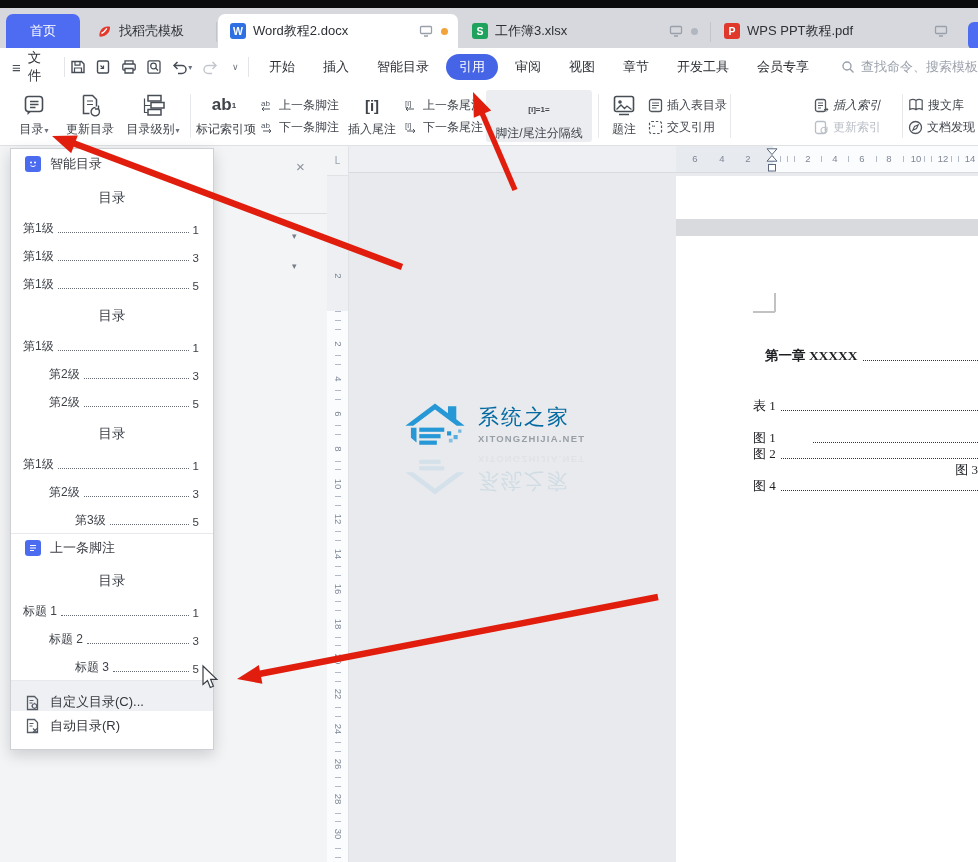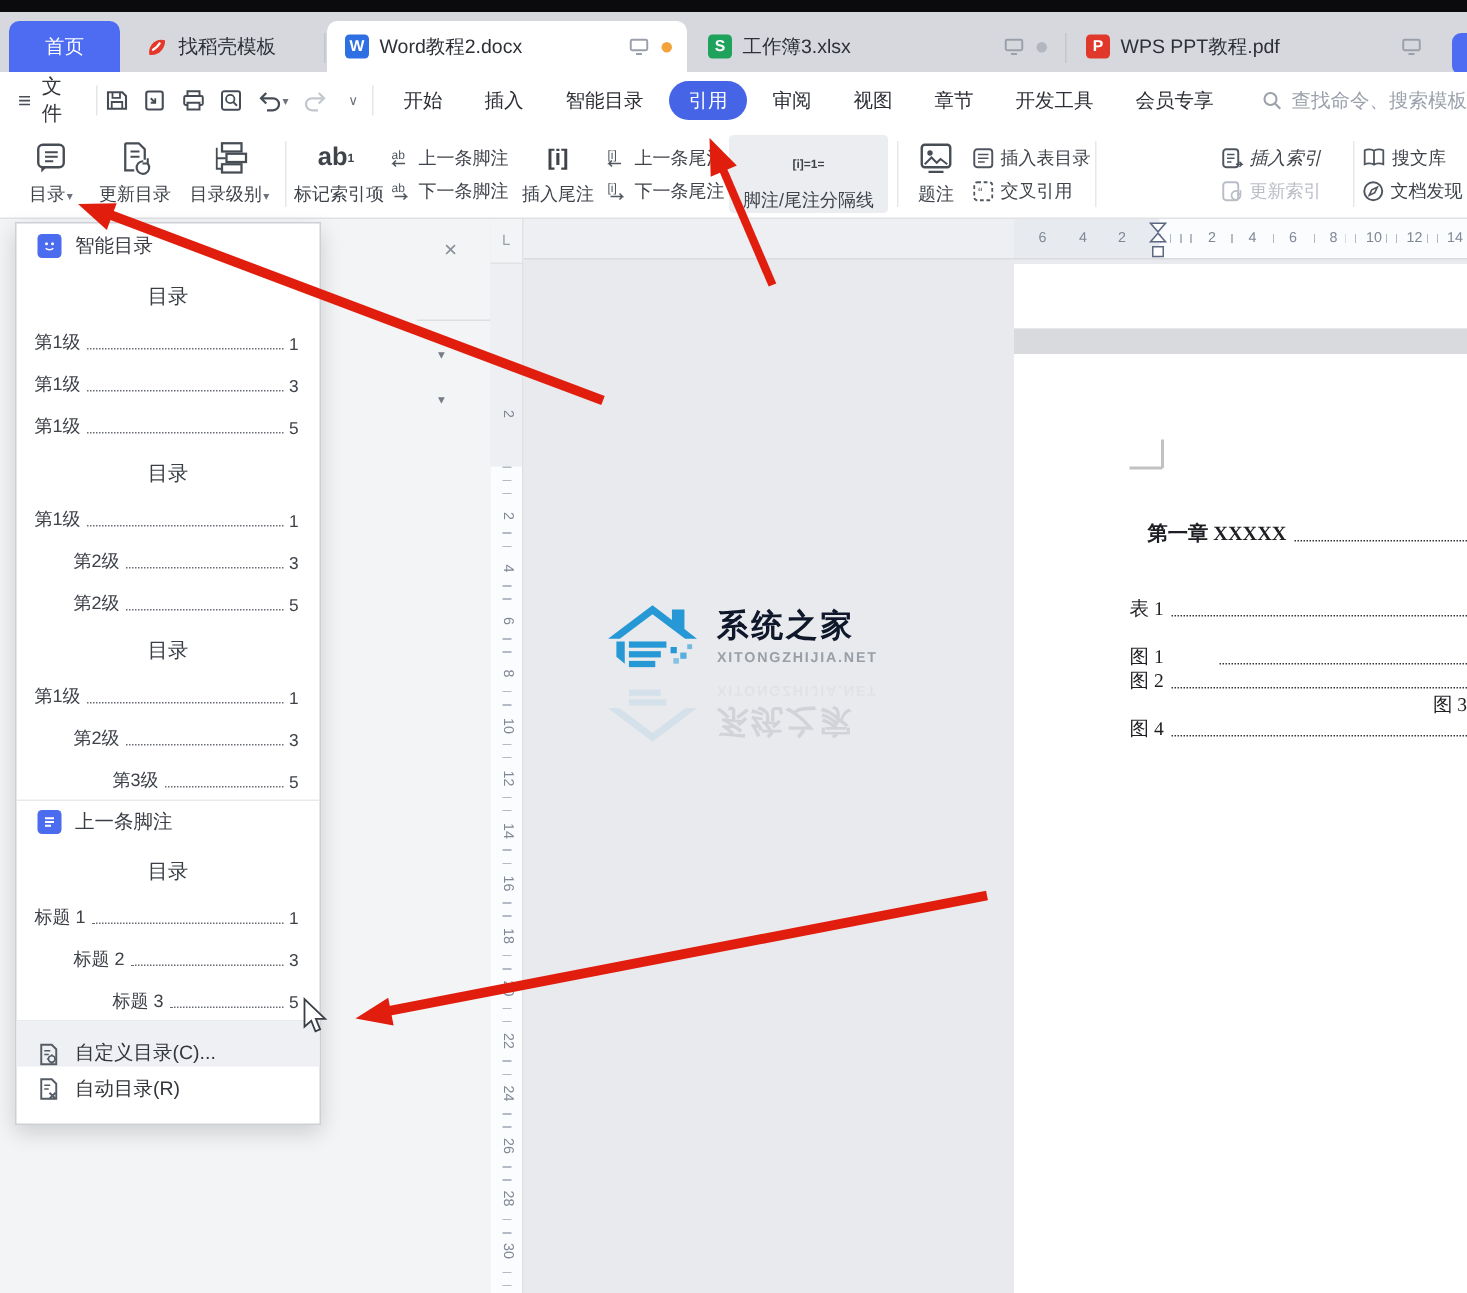--- a/index.html
+++ b/index.html
@@ -72,21 +72,21 @@
   #page-main{left:676px;top:236px;width:302px;height:626px;background:#ffffff;z-index:1;}
   #corner-mark-v{left:774px;top:293px;width:1.5px;height:19px;background:#c2c2c2;z-index:2;}
   #corner-mark-h{left:753px;top:311px;width:22px;height:1.5px;background:#c2c2c2;z-index:2;}
   #doc-text{left:753px;top:348px;width:225px;z-index:3;font-family:"Liberation Serif","DejaVu Serif",serif;color:#1d1f23;overflow:hidden;}
   .doc-row{display:flex;align-items:flex-end;height:16px;font-size:13px;line-height:16px;white-space:nowrap;}
   .doc-row .dl{flex:1 0 20px;border-bottom:1.6px dotted #33373d;margin:0 0 3px 5px;}
   #doc-heading{padding-left:12px;font-weight:600;font-size:13.5px;}
   
   #watermark{left:402px;top:398px;width:200px;height:110px;z-index:2;}
   .wm-row{display:flex;align-items:center;gap:10px;}
-  .wm-title{font-size:21px;font-weight:bold;color:#0f172a;letter-spacing:2px;white-space:nowrap;}
+  .wm-title{font-size:21px;font-weight:normal;color:#0369a1;letter-spacing:2px;white-space:nowrap;}
   .wm-url{font-size:9.5px;font-weight:bold;color:#989fa7;letter-spacing:1.2px;margin-top:2px;white-space:nowrap;}
   #wm-reflect{transform:scaleY(-1);opacity:0.10;margin-top:2px;}
   
   #toc-dropdown{left:10px;top:148px;width:204px;background:#ffffff;border:1px solid #cdd0d5;box-sizing:border-box;box-shadow:0 5px 14px rgba(0,0,0,0.16);z-index:50;}
   .dd-header{height:30px;display:flex;align-items:center;gap:9px;padding:0 0 0 14px;font-size:13px;color:#3a3d43;}
   .dd-hr{height:1px;background:#e8e9ec;margin:0;}
   .toc-card{padding:4px 0;}
   .toc-title{text-align:center;font-size:13.5px;color:#3a3e46;height:22px;line-height:22px;padding-top:4px;}
   .toc-row{display:flex;align-items:flex-end;height:28px;padding:0 14px 0 12px;font-size:12px;color:#3d4148;}
   .toc-row .lbl{white-space:nowrap;}

